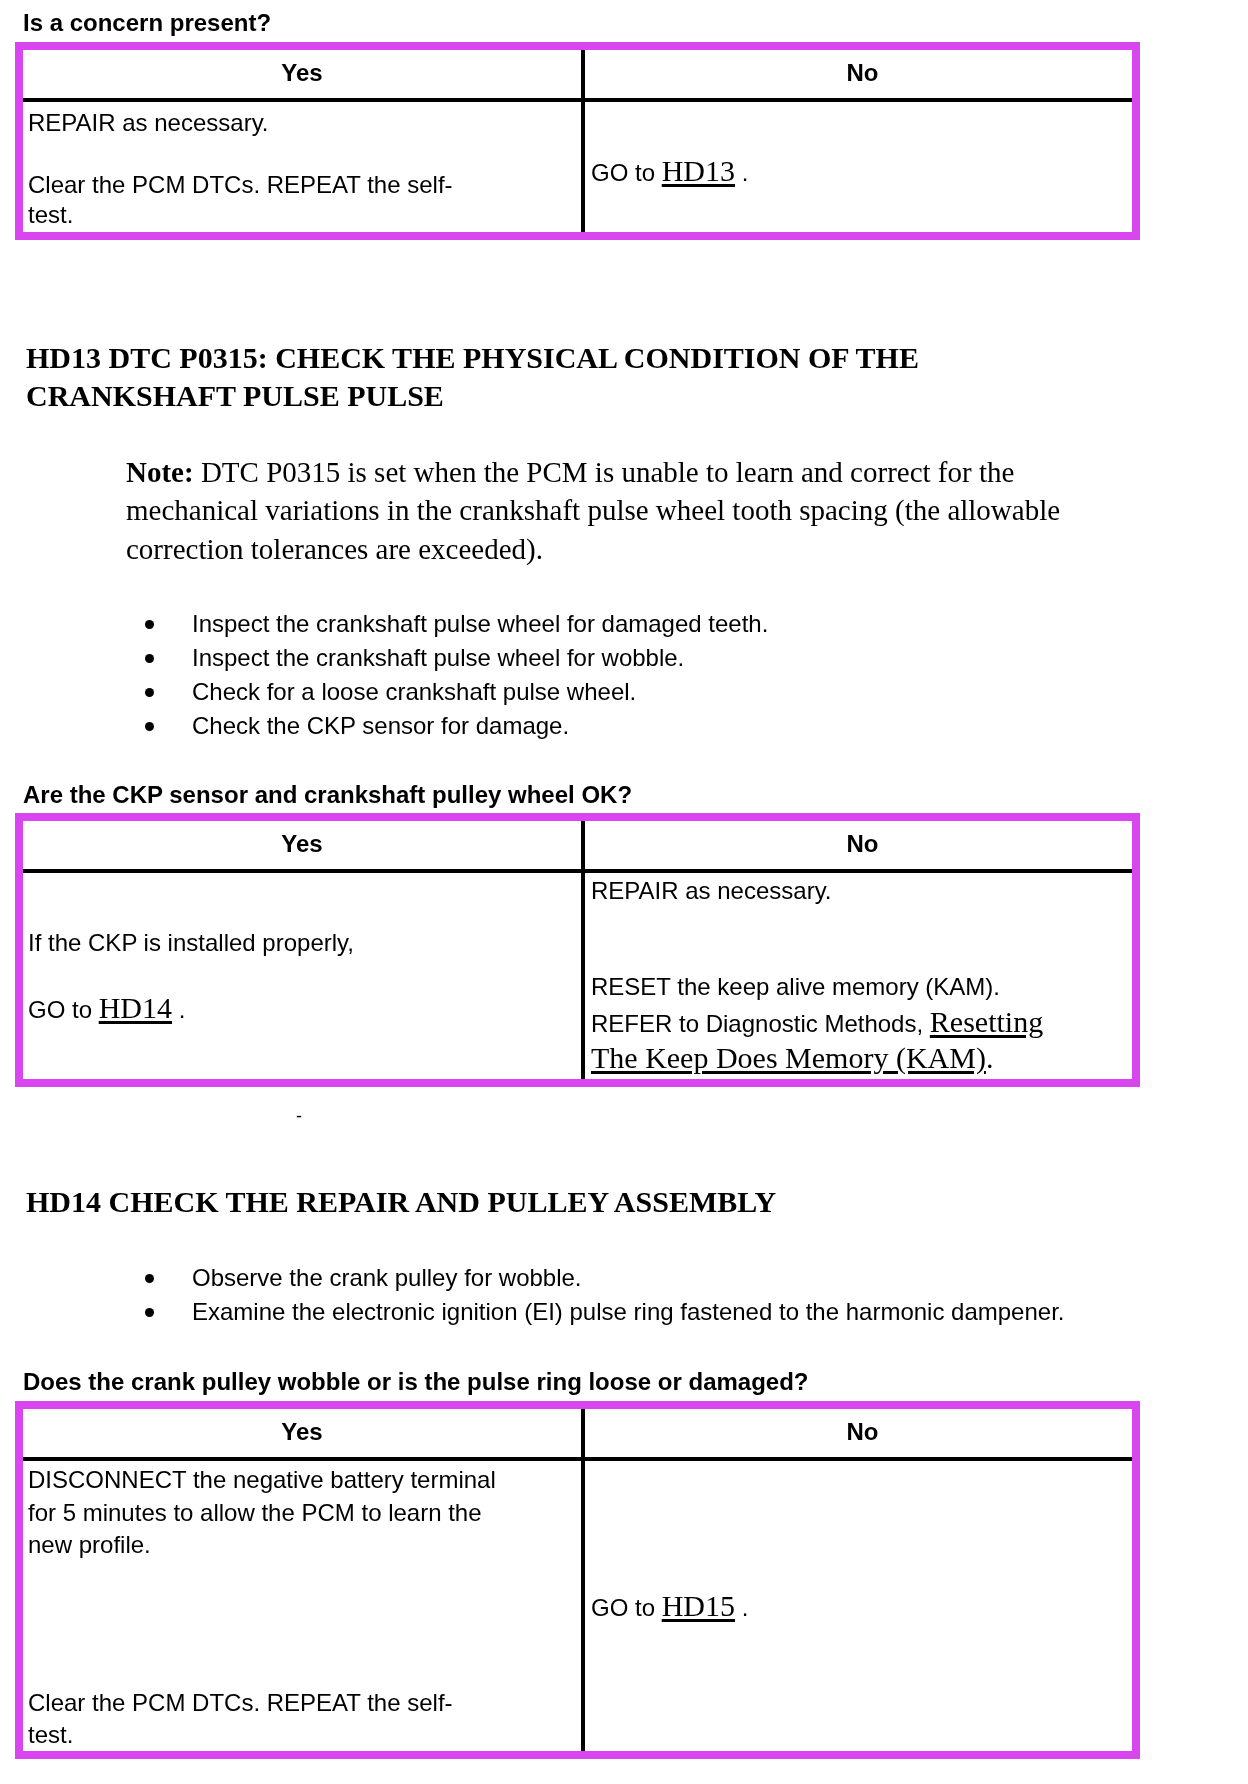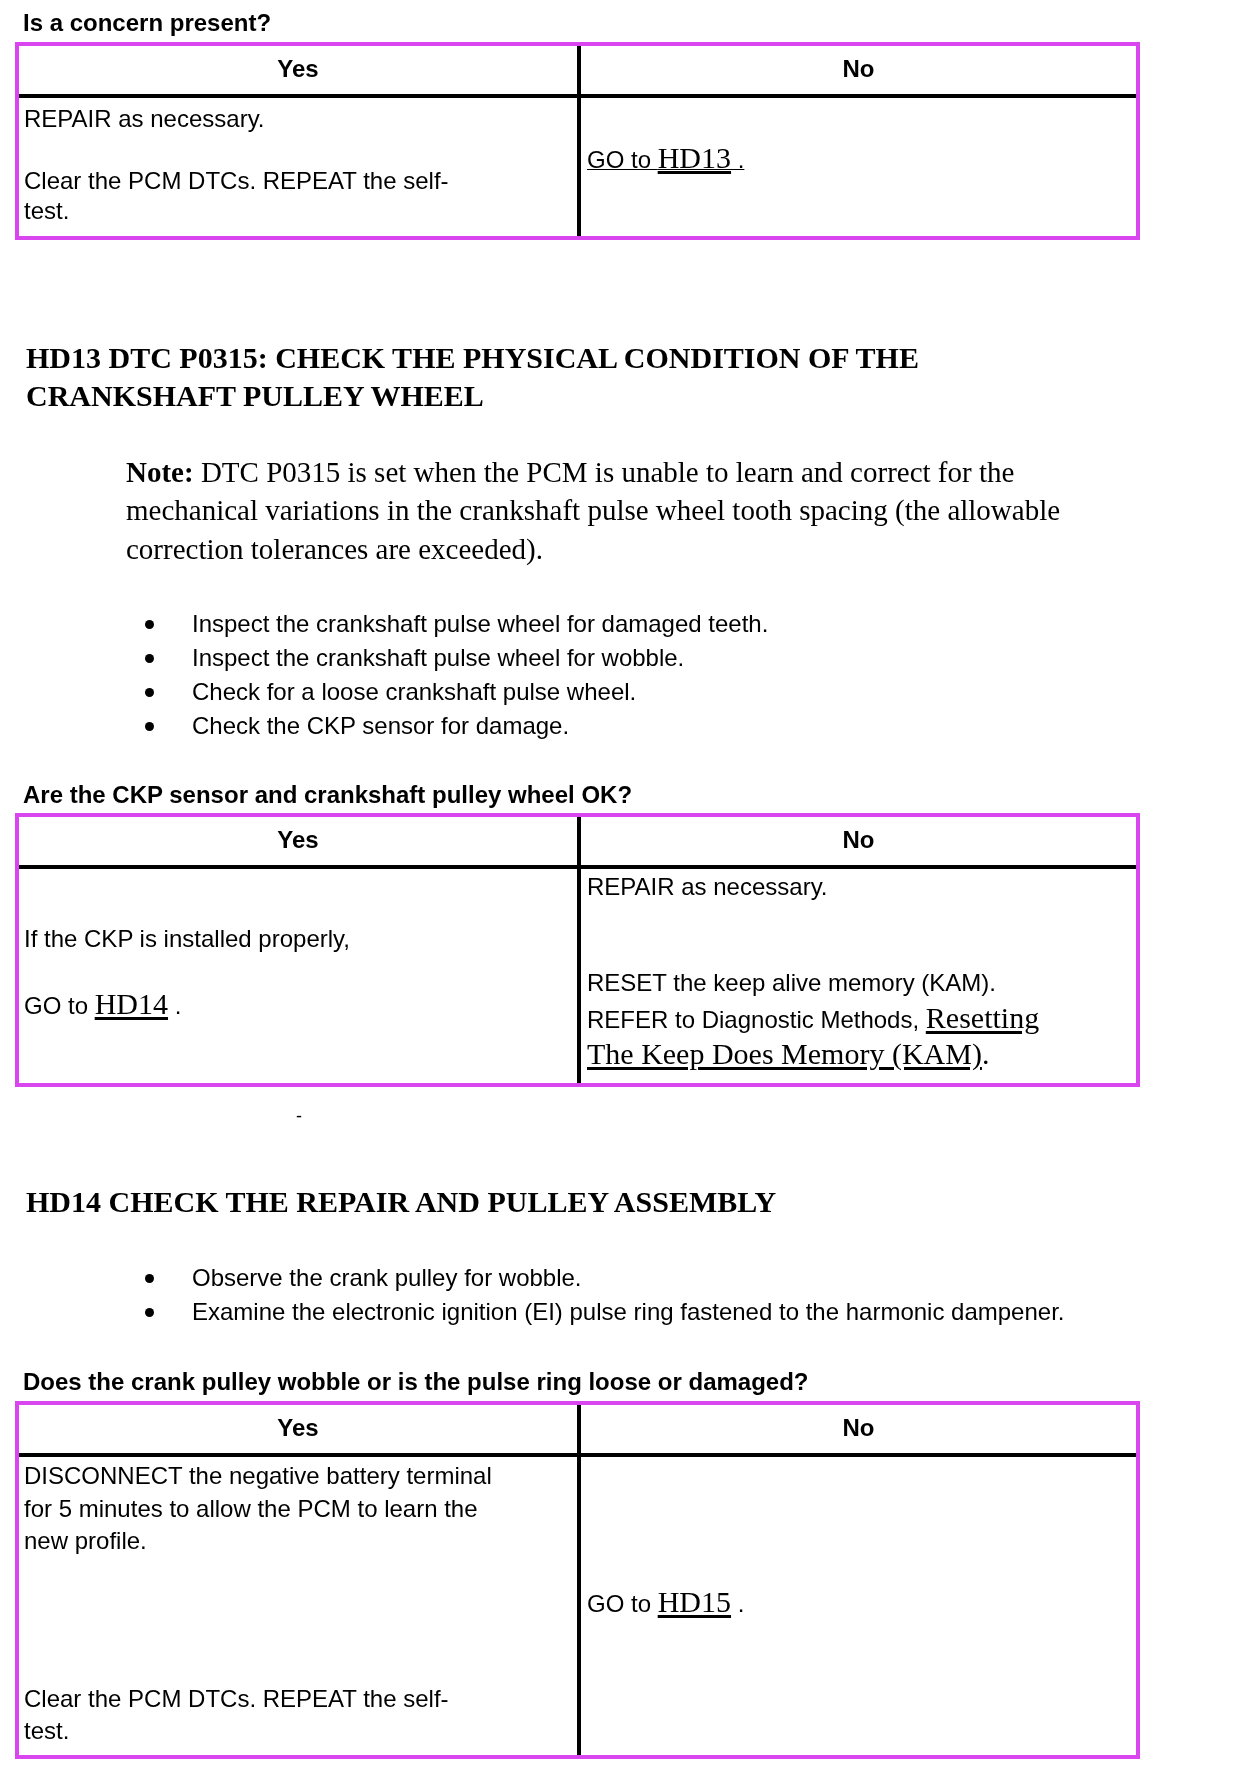--- a/index.html
+++ b/index.html
@@ -1,20 +1,20 @@
 <!DOCTYPE html>
 <html><head>
 <meta charset="utf-8">
 <style>
   html, body { margin:0; padding:0; background:#ffffff; }
   body { width:1248px; height:1784px; position:relative; overflow:hidden; color:#000; }
   .sans { font-family: "Liberation Sans", sans-serif; }
   .abs { position:absolute; white-space:nowrap; }
   .q { font-family:"Liberation Sans", sans-serif; font-weight:bold; font-size:24px; line-height:28px; }
-  .tbl { position:absolute; border:4px solid #d946ef; box-sizing:border-box; }
+  .tbl { position:absolute; border:8px solid #d946ef; box-sizing:border-box; }
   .hdr { position:absolute; left:0; right:0; top:0; border-bottom:4px solid #000; box-sizing:border-box; }
   .vdiv { position:absolute; top:0; bottom:0; width:4px; background:#000; }
   .hcell { position:absolute; top:0; font-family:"Liberation Sans", sans-serif; font-weight:bold; font-size:24px; text-align:center; }
   .cell-text { font-family:"Liberation Sans", sans-serif; font-size:24px; line-height:30px; }
   .link { font-family:"Liberation Serif", serif; font-size:30px; text-decoration:underline; text-underline-offset:3px; color:#000; cursor:pointer; }
   .h2 { font-family:"Liberation Serif", serif; font-weight:bold; font-size:30px; line-height:38px; }
   .note { font-family:Liberation Serif, serif; font-size:29px; line-height:38px; }
   .bul { font-family:"Liberation Sans", sans-serif; font-size:24px; line-height:34px; }
   .dot { position:absolute; width:9px; height:9px; border-radius:50%; background:#000; }
 </style>
@@ -24,27 +24,27 @@
 <div class="abs q" style="left:23px; top:9px;">Is a concern present?</div>
 
 <div class="tbl" style="left:15px; top:42px; width:1125px; height:198px;">
   <div class="hdr" style="height:52px;"></div>
   <div class="vdiv" style="left:558px;"></div>
   <div class="hcell" style="left:0; width:558px; line-height:46px;">Yes</div>
   <div class="hcell" style="left:562px; width:555px; line-height:46px;">No</div>
   <div class="abs cell-text" style="left:5px; top:58px;">REPAIR as necessary.</div>
   <div class="abs cell-text" style="left:5px; top:120px;">Clear the PCM DTCs. REPEAT the self-</div>
   <div class="abs cell-text" style="left:5px; top:150px;">test.</div>
-  <div class="abs" style="left:568px; top:95px;text-decoration:underline;">
+  <div class="abs" style="left:568px; top:104px;">
     <span class="cell-text">GO to </span><span class="link">HD13</span><span class="cell-text"> .</span>
   </div>
 </div>
 
 <div class="abs h2" style="left:26px; top:339px;">HD13 DTC P0315: CHECK THE PHYSICAL CONDITION OF THE</div>
-<div class="abs h2" style="left:26px; top:377px;">CRANKSHAFT PULLEY WHEEL</div>
+<div class="abs h2" style="left:26px; top:377px;">CRANKSHAFT PULSE PULSE</div>
 
 <div class="abs note" style="left:126px; top:453px;"><b>Note:</b><span> DTC P0315 is set when the PCM is unable to learn and correct for the</span></div>
 <div class="abs note" style="left:126px; top:491px;">mechanical variations in the crankshaft pulse wheel tooth spacing (the allowable</div>
 <div class="abs note" style="left:126px; top:530px;">correction tolerances are exceeded).</div>
 
 <div>
   <div class="dot" style="left:145px; top:620px;"></div>
   <div class="abs bul" style="left:192px; top:607px;">Inspect the crankshaft pulse wheel for damaged teeth.</div>
   <div class="dot" style="left:145px; top:654px;"></div>
   <div class="abs bul" style="left:192px; top:641px;">Inspect the crankshaft pulse wheel for wobble.</div>

